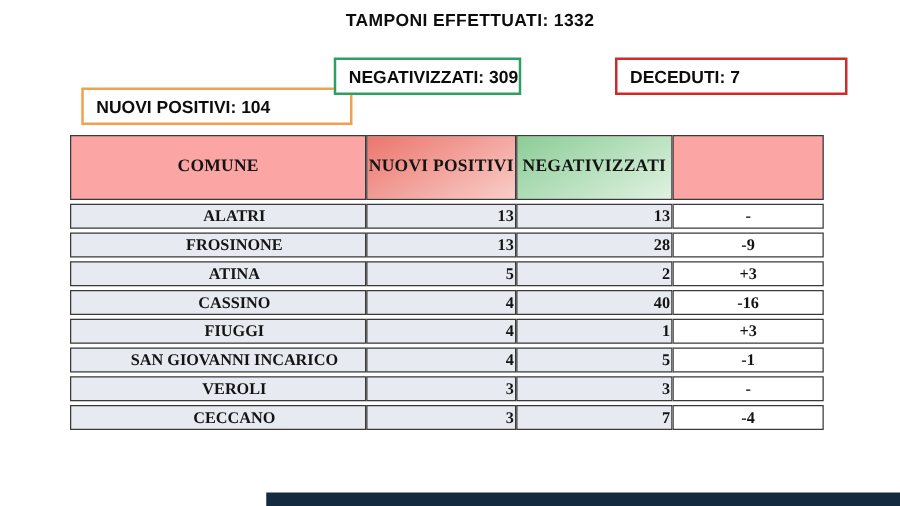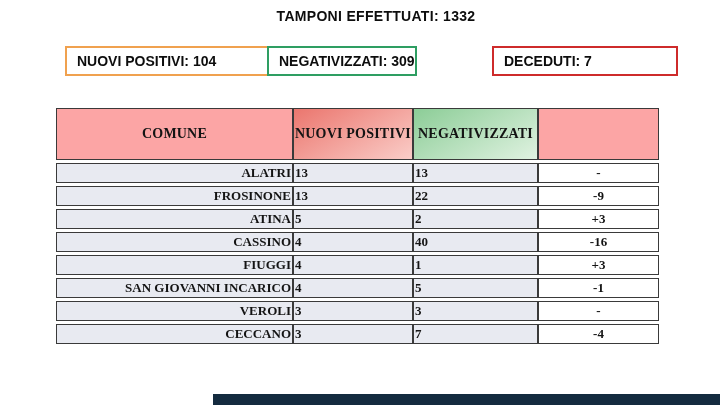--- a/index.html
+++ b/index.html
@@ -32,21 +32,21 @@
     background: #ffffff;
     border: 2px solid #888;
     display: flex;
     align-items: center;
     padding-left: 10px;
     font-size: 14px;
     font-weight: bold;
     color: #0d0d0d;
     white-space: nowrap;
   }
-  .sbox-positivi    { left: 65px;  width: 217px; border-color: #F0A14F; }
+  .sbox-positivi    { left: 65px;  width: 217px; border-color: #F0A14F; margin-top: 24px; }
   .sbox-negativizzati { left: 267px; width: 150px; border-color: #2E9E62; }
   .sbox-deceduti    { left: 465px; width: 186px; border-color: #CE2B2B; margin-left: 27px; }
 
   table.ctable {
     position: absolute;
     left: 56px;
     top: 105px;
     border-collapse: separate;
     border-spacing: 0 3px;
     table-layout: fixed;
@@ -69,22 +69,22 @@
   }
   .ctable th.h-pos { background: linear-gradient(150deg, #EB766E 0%, #FACDC8 100%); }
   .ctable th.h-neg { background: linear-gradient(150deg, #8CCD97 0%, #E0F2E1 100%); }
   .ctable td {
     height: 19px;
     background: #E8EAF1;
     font-size: 13px;
     font-weight: bold;
     vertical-align: middle;
   }
-  .ctable td.c-comune { text-align: right; padding-left: 27px; }
-  .ctable td.c-num    { text-align: left; margin-left: 33px; }
+  .ctable td.c-comune { text-align: center; padding-left: 27px; }
+  .ctable td.c-num    { text-align: right; margin-left: 33px; }
   .ctable td.c-delta  { background: #ffffff; text-align: center; }
 
   .bottom-bar {
     position: absolute;
     left: 213px;
     top: 394px;
     width: 507px;
     height: 11px;
     background: #142B3F;
   }
@@ -126,21 +126,21 @@
     <tbody>
         <tr>
           <td class="c-comune">ALATRI</td>
           <td class="c-num">13</td>
           <td class="c-num">13</td>
           <td class="c-delta">-</td>
         </tr>
         <tr>
           <td class="c-comune">FROSINONE</td>
           <td class="c-num">13</td>
-          <td class="c-num">22</td>
+          <td class="c-num">28</td>
           <td class="c-delta">-9</td>
         </tr>
         <tr>
           <td class="c-comune">ATINA</td>
           <td class="c-num">5</td>
           <td class="c-num">2</td>
           <td class="c-delta">+3</td>
         </tr>
         <tr>
           <td class="c-comune">CASSINO</td>

